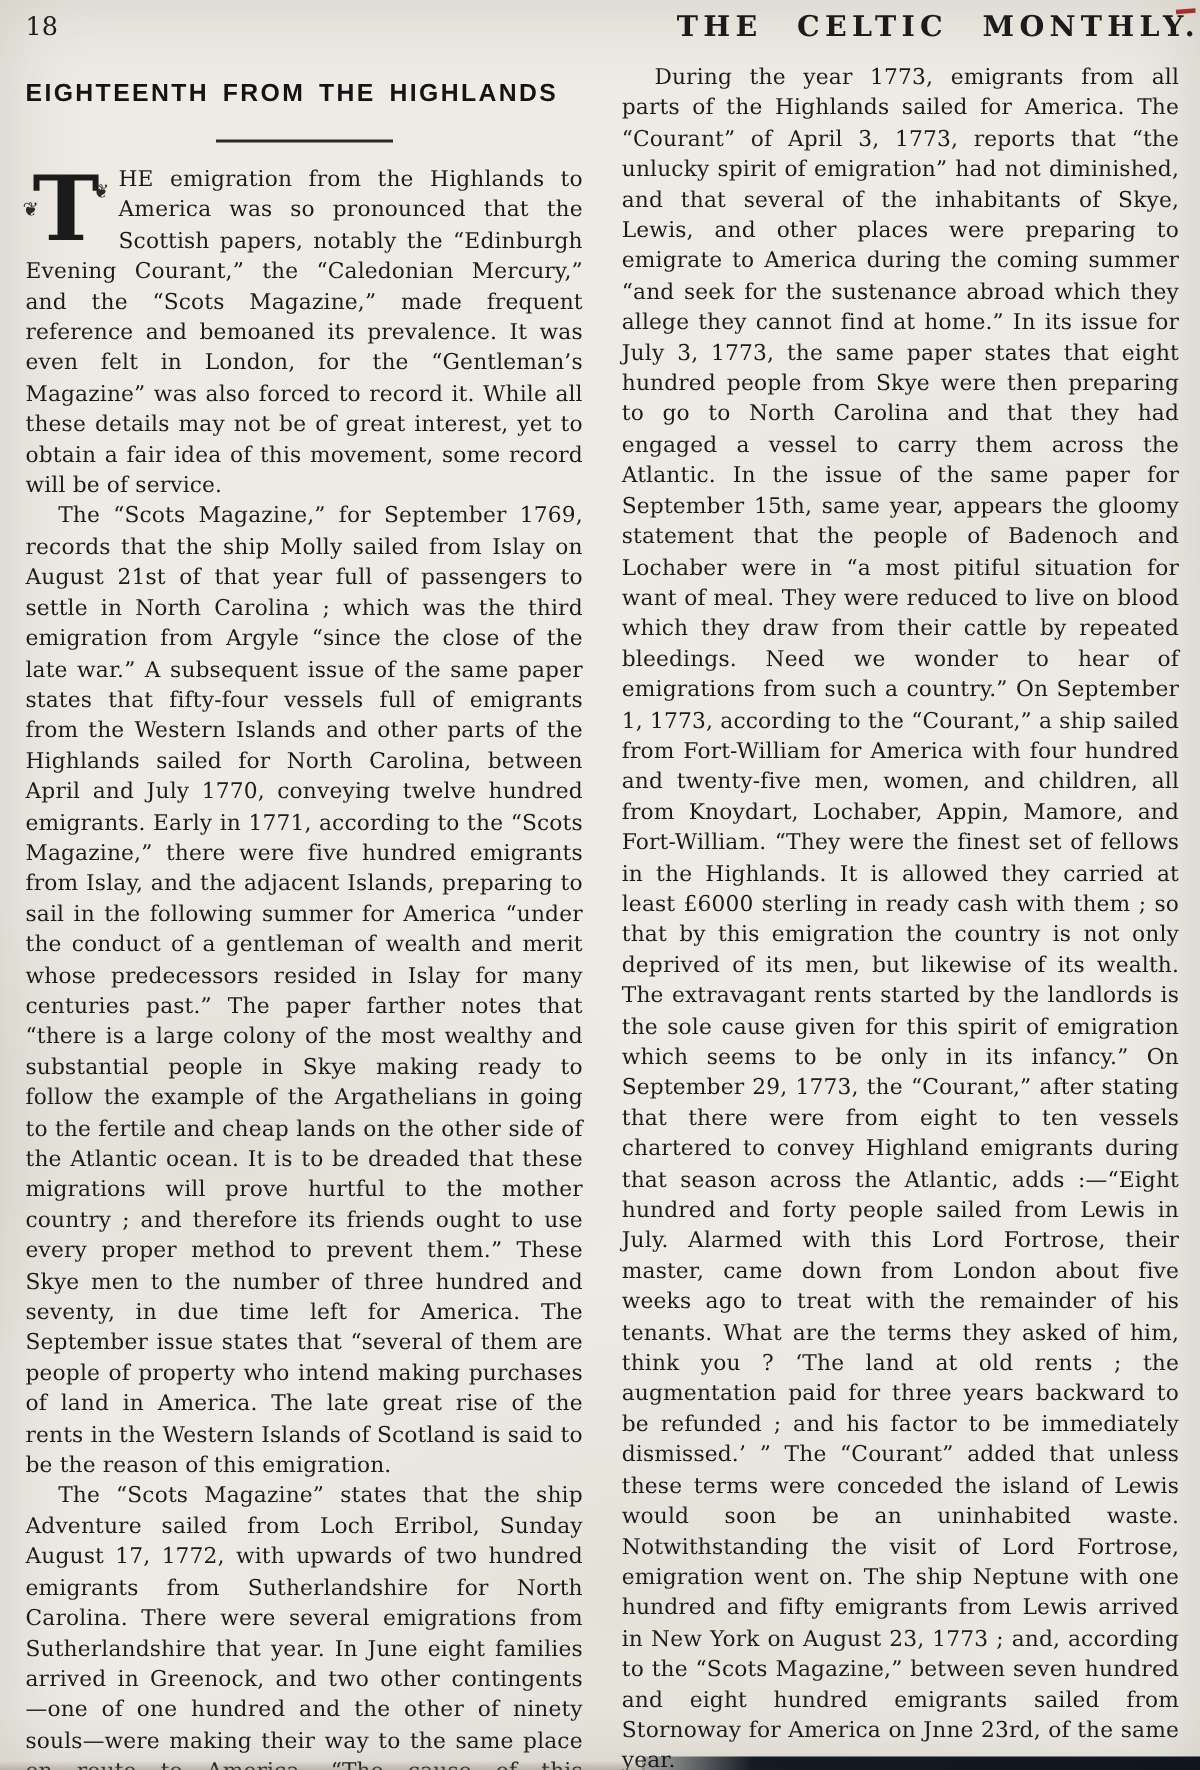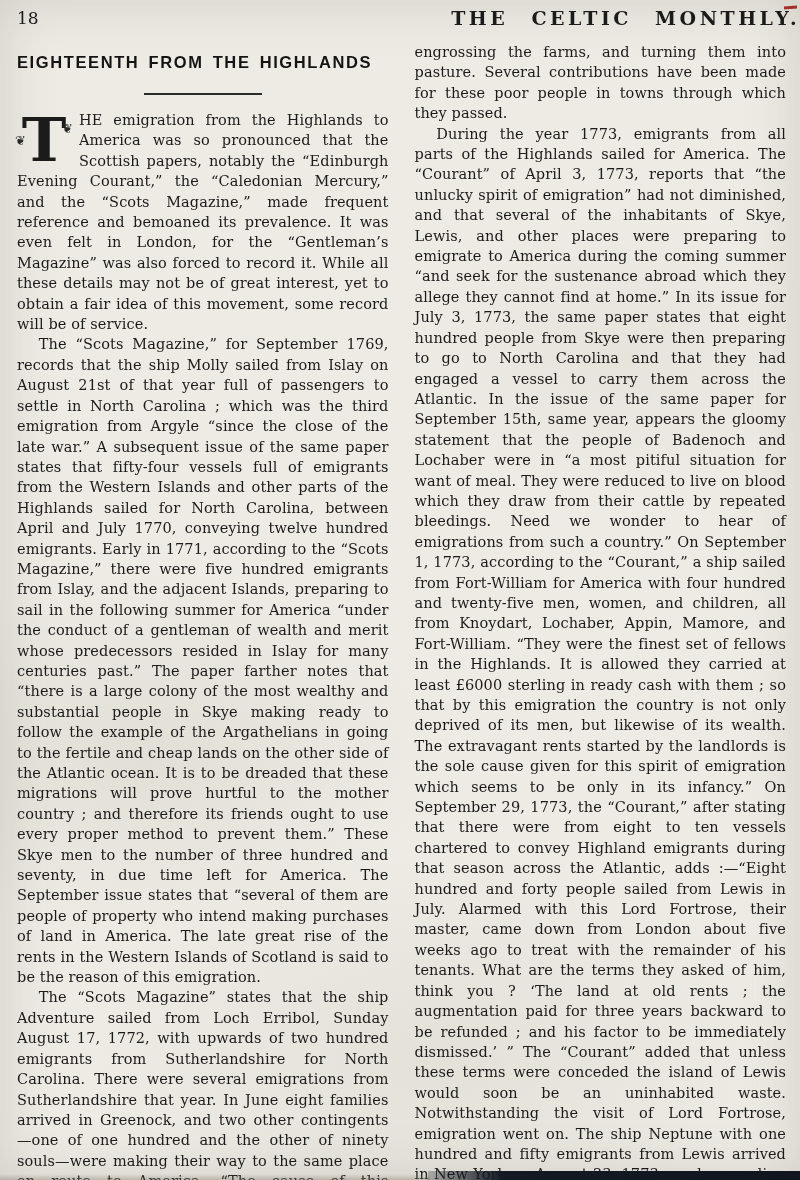--- a/index.html
+++ b/index.html
@@ -122,21 +122,20 @@
           <span class="orn orn-left">❦</span>
           <span class="dropcap-letter">T</span>
           <span class="orn orn-right">❦</span>
         </span><span>HE emigration from the Highlands to America was so pronounced that the Scottish papers, notably the “Edinburgh Evening Courant,” the “Caledonian Mercury,” and the “Scots Magazine,” made frequent reference and bemoaned its prevalence.  It was even felt in London, for the “Gentleman’s Magazine” was also forced to record it.  While all these details may not be of great interest, yet to obtain a fair idea of this movement, some record will be of service.</span>
       </p>
       <p class="body-par indent">The “Scots Magazine,” for September 1769, records that the ship Molly sailed from Islay on August 21st of that year full of passengers to settle in North Carolina ; which was the third emigration from Argyle “since the close of the late war.”  A subsequent issue of the same paper states that fifty-four vessels full of emigrants from the Western Islands and other parts of the Highlands sailed for North Carolina, between April and July 1770, conveying twelve hundred emigrants.  Early in 1771, according to the “Scots Magazine,” there were five hundred emigrants from Islay, and the adjacent Islands, preparing to sail in the following summer for America “under the conduct of a gentleman of wealth and merit whose predecessors resided in Islay for many centuries past.”  The paper farther notes that “there is a large colony of the most wealthy and substantial people in Skye making ready to follow the example of the Argathelians in going to the fertile and cheap lands on the other side of the Atlantic ocean.  It is to be dreaded that these migrations will prove hurtful to the mother country ; and therefore its friends ought to use every proper method to prevent them.”  These Skye men to the number of three hundred and seventy, in due time left for America.  The September issue states that “several of them are people of property who intend making purchases of land in America.  The late great rise of the rents in the Western Islands of Scotland is said to be the reason of this emigration.</p>
       <p class="body-par indent">The “Scots Magazine” states that the ship Adventure sailed from Loch Erribol, Sunday August 17, 1772, with upwards of two hundred emigrants from Sutherlandshire for North Carolina.  There were several emigrations from Sutherlandshire that year.  In June eight families arrived in Greenock, and two other contingents —one of one hundred and the other of ninety souls—were making their way to the same place en route to America.  “The cause of this emigration they assign to be want of the means of livlihood at home, through the opulent graziers</p>
     </div>
 
     <div class="col">
-      <p class="body-par">engrossing the farms, and turning them into pasture.  Several contributions have been made for these poor people in towns through which they passed.</p>
       <p class="body-par indent">During the year 1773, emigrants from all parts of the Highlands sailed for America.  The “Courant” of April 3, 1773, reports that “the unlucky spirit of emigration” had not diminished, and that several of the inhabitants of Skye, Lewis, and other places were preparing to emigrate to America during the coming summer “and seek for the sustenance abroad which they allege they cannot find at home.”  In its issue for July 3, 1773, the same paper states that eight hundred people from Skye were then preparing to go to North Carolina and that they had engaged a vessel to carry them across the Atlantic.  In the issue of the same paper for September 15th, same year, appears the gloomy statement that the people of Badenoch and Lochaber were in “a most pitiful situation for want of meal.  They were reduced to live on blood which they draw from their cattle by repeated bleedings.  Need we wonder to hear of emigrations from such a country.”  On September 1, 1773, according to the “Courant,” a ship sailed from Fort-William for America with four hundred and twenty-five men, women, and children, all from Knoydart, Lochaber, Appin, Mamore, and Fort-William.  “They were the finest set of fellows in the Highlands.  It is allowed they carried at least £6000 sterling in ready cash with them ; so that by this emigration the country is not only deprived of its men, but likewise of its wealth.  The extravagant rents started by the landlords is the sole cause given for this spirit of emigration which seems to be only in its infancy.”  On September 29, 1773, the “Courant,” after stating that there were from eight to ten vessels chartered to convey Highland emigrants during that season across the Atlantic, adds :—“Eight hundred and forty people sailed from Lewis in July.  Alarmed with this Lord Fortrose, their master, came down from London about five weeks ago to treat with the remainder of his tenants.  What are the terms they asked of him, think you ?  ‘The land at old rents ; the augmentation paid for three years backward to be refunded ; and his factor to be immediately dismissed.’ ”  The “Courant” added that unless these terms were conceded the island of Lewis would soon be an uninhabited waste.  Notwithstanding the visit of Lord Fortrose, emigration went on.  The ship Neptune with one hundred and fifty emigrants from Lewis arrived in New York on August 23, 1773 ; and, according to the “Scots Magazine,” between seven hundred and eight hundred emigrants sailed from Stornoway for America on Jnne 23rd, of the same year.</p>
 
     </div>
 
   </div>
 
   <div class="scan-red-mark"></div>
   <div class="scan-bottom-shadow"></div>
   <div class="scan-bottom-edge"></div>
 

